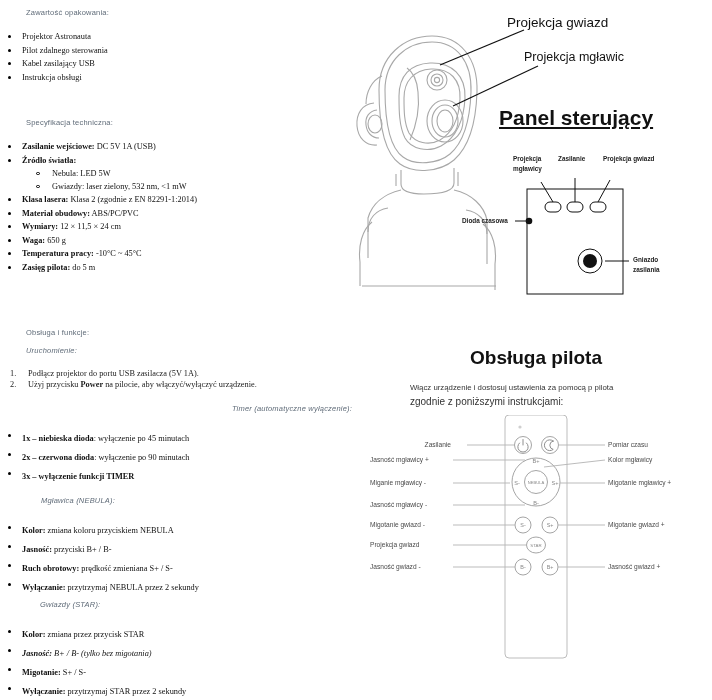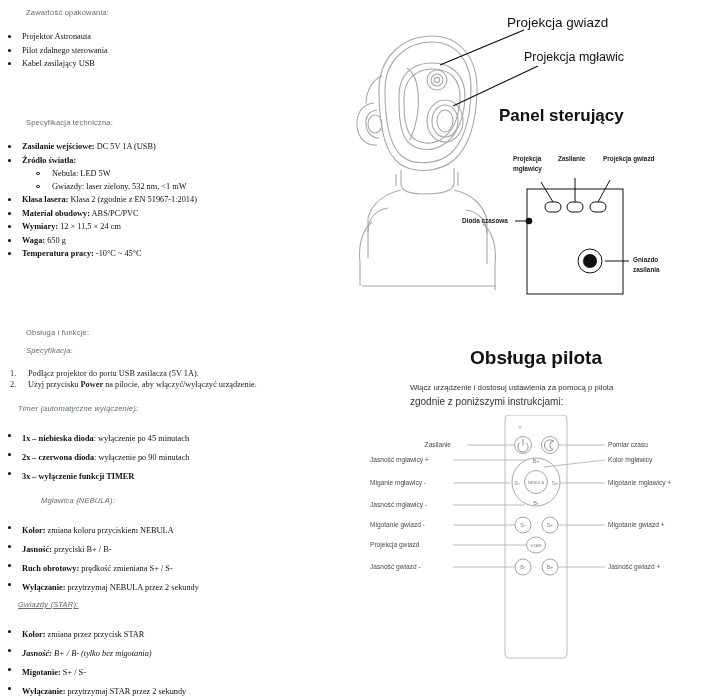--- a/index.html
+++ b/index.html
@@ -119,84 +119,88 @@
 <div class="page">
 
   <div class="left-col">
 
     <div class="blk" style="top:8px;">
       <p class="sec-head" style="margin-left:26px;">Zawartość opakowania:</p>
       <ul class="bul" style="margin-top:13px;">
         <li>Projektor Astronauta</li>
         <li>Pilot zdalnego sterowania</li>
         <li>Kabel zasilający USB</li>
+        <li>Instrukcja obsługi</li>
       </ul>
     </div>
 
     <div class="blk" style="top:118px;">
       <p class="sec-head" style="margin-left:26px;">Specyfikacja techniczna:</p>
       <ul class="bul" style="margin-top:13px;">
         <li>
           <b>Zasilanie wejściowe:</b><span> DC 5V 1A (USB)</span>
         </li>
         <li>
           <b>Źródło światła:</b>
           <ul class="sub">
             <li>Nebula: LED 5W</li>
             <li>Gwiazdy: laser zielony, 532 nm, &lt;1 mW</li>
           </ul>
         </li>
         <li>
-          <b>Klasa lasera:</b><span> Klasa 2 (zgodnie z EN 51967-1:2014)</span>
+          <b>Klasa lasera:</b><span> Klasa 2 (zgodnie z EN 82291-1:2014)</span>
         </li>
         <li>
           <b>Materiał obudowy:</b><span> ABS/PC/PVC</span>
         </li>
         <li>
           <b>Wymiary:</b><span> 12 × 11,5 × 24 cm</span>
         </li>
         <li>
           <b>Waga:</b><span> 650 g</span>
         </li>
         <li>
           <b>Temperatura pracy:</b><span> -10°C ~ 45°C</span>
+        </li>
+        <li>
+          <b>Zasięg pilota:</b><span> do 5 m</span>
         </li>
       </ul>
     </div>
 
     <div class="blk" style="top:328px;">
       <p class="sec-head" style="margin-left:26px;">Obsługa i funkcje:</p>
-      <p class="sec-head italic" style="margin-left:26px;margin-top:9px;">Specyfikacja:</p>
+      <p class="sec-head italic" style="margin-left:26px;margin-top:9px;">Uruchomienie:</p>
       <ol class="num" style="margin-top:14px;">
         <li><span>Podłącz projektor do portu USB zasilacza (5V 1A).</span></li>
         <li><span>Użyj przycisku </span><b>Power</b><span> na pilocie, aby włączyć/wyłączyć urządzenie.</span></li>
       </ol>
     </div>
 
     <div class="blk" style="top:404px;">
-      <p class="sec-head italic" style="margin-left:18px;">Timer (automatyczne wyłączenie):</p>
+      <p class="sec-head italic" style="margin-left:26px;text-align:right;">Timer (automatyczne wyłączenie):</p>
       <ul class="bul" style="margin-top:16px;line-height:19px;">
         <li style="line-height:19px;"><b>1x – niebieska dioda</b><span>: wyłączenie po 45 minutach</span></li>
         <li style="line-height:19px;"><b>2x – czerwona dioda</b><span>: wyłączenie po 90 minutach</span></li>
         <li style="line-height:19px;"><b>3x – wyłączenie funkcji TIMER</b><span></span></li>
       </ul>
     </div>
 
     <div class="blk" style="top:496px;">
       <p class="sec-head italic" style="margin-left:41px;">Mgławica (NEBULA):</p>
       <ul class="bul" style="margin-top:16px;">
         <li style="line-height:19px;"><b>Kolor:</b><span> zmiana koloru przyciskiem NEBULA</span></li>
         <li style="line-height:19px;"><b>Jasność:</b><span> przyciski B+ / B-</span></li>
         <li style="line-height:19px;"><b>Ruch obrotowy:</b><span> prędkość zmieniana S+ / S-</span></li>
         <li style="line-height:19px;"><b>Wyłączanie:</b><span> przytrzymaj NEBULA przez 2 sekundy</span></li>
       </ul>
     </div>
 
     <div class="blk" style="top:600px;">
-      <p class="sec-head italic" style="margin-left:18px;text-decoration:underline;">Gwiazdy (STAR):</p>
+      <p class="sec-head italic" style="margin-left:40px;">Gwiazdy (STAR):</p>
       <ul class="bul" style="margin-top:16px;">
         <li style="line-height:19px;"><b>Kolor:</b><span> zmiana przez przycisk STAR</span></li>
         <li style="line-height:19px;font-style:italic;"><b>Jasność:</b><span> B+ / B- (tylko bez migotania)</span></li>
         <li style="line-height:19px;"><b>Migotanie:</b><span> S+ / S-</span></li>
         <li style="line-height:19px;"><b>Wyłączanie:</b><span> przytrzymaj STAR przez 2 sekundy</span></li>
       </ul>
     </div>
 
   </div>
 
@@ -255,21 +259,21 @@
     <svg class="abs" style="left:60px;top:20px;" width="130" height="110" viewBox="0 0 130 110">
       <g stroke="#111" stroke-width="1.2" fill="none">
         <line x1="28" y1="45" x2="112" y2="10"></line>
         <line x1="41" y1="86" x2="126" y2="46"></line>
       </g>
     </svg>
 
     <div class="callout" style="left:155px;top:15px;font-size:13.5px;">Projekcja gwiazd</div>
     <div class="callout" style="left:172px;top:50px;font-size:12.5px;">Projekcja mgławic</div>
 
-    <div class="big-label" style="left:147px;top:106px;font-size:17px;">Panel sterujący</div>
+    <div class="big-label" style="left:147px;top:106px;font-size:21px;text-decoration:underline;">Panel sterujący</div>
 
     <svg class="abs" style="left:105px;top:148px;" width="250" height="152" viewBox="0 0 250 152">
       <g fill="none" stroke="#111" stroke-width="1">
 
         <rect x="70" y="41" width="96" height="105"></rect>
 
         <rect x="88" y="54" width="16" height="10" rx="5"></rect>
         <rect x="110" y="54" width="16" height="10" rx="5"></rect>
         <rect x="133" y="54" width="16" height="10" rx="5"></rect>
 

